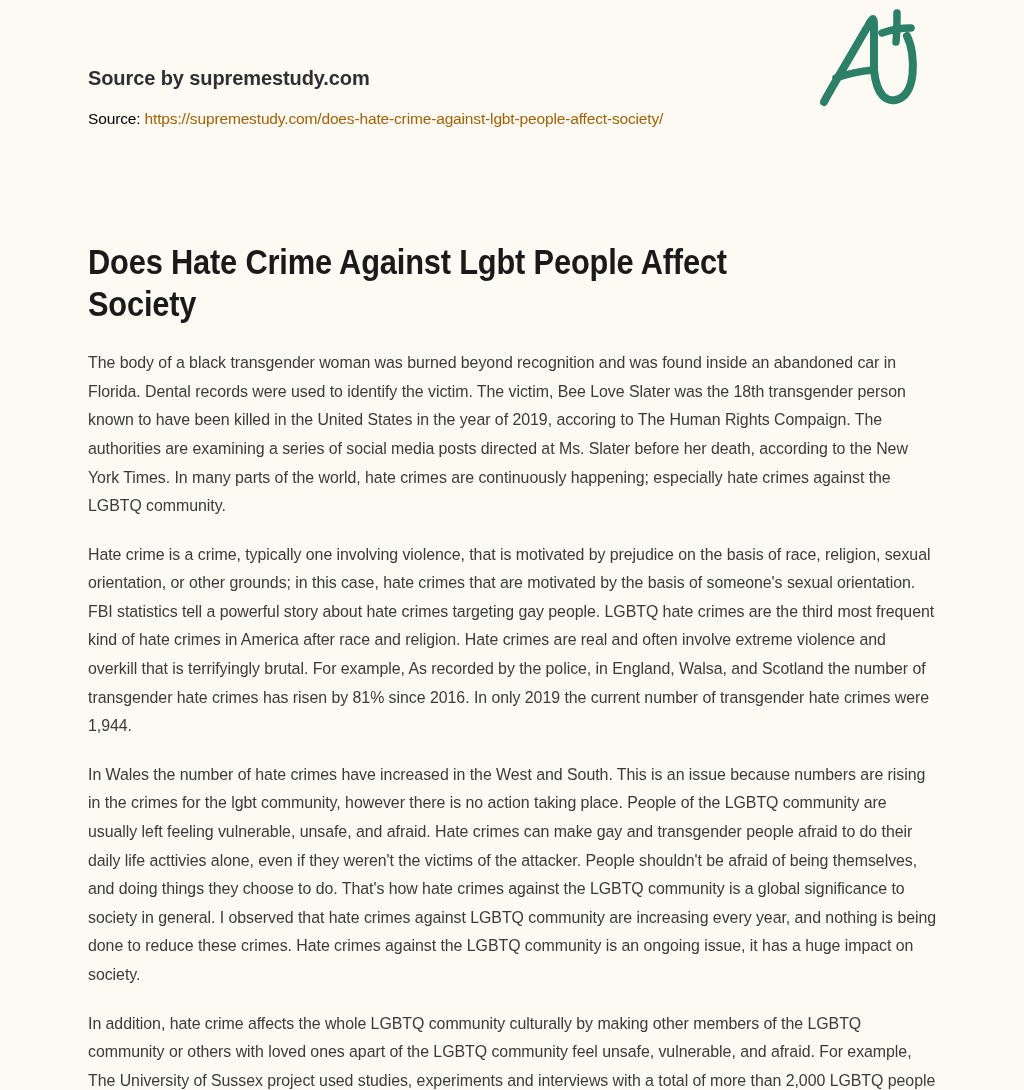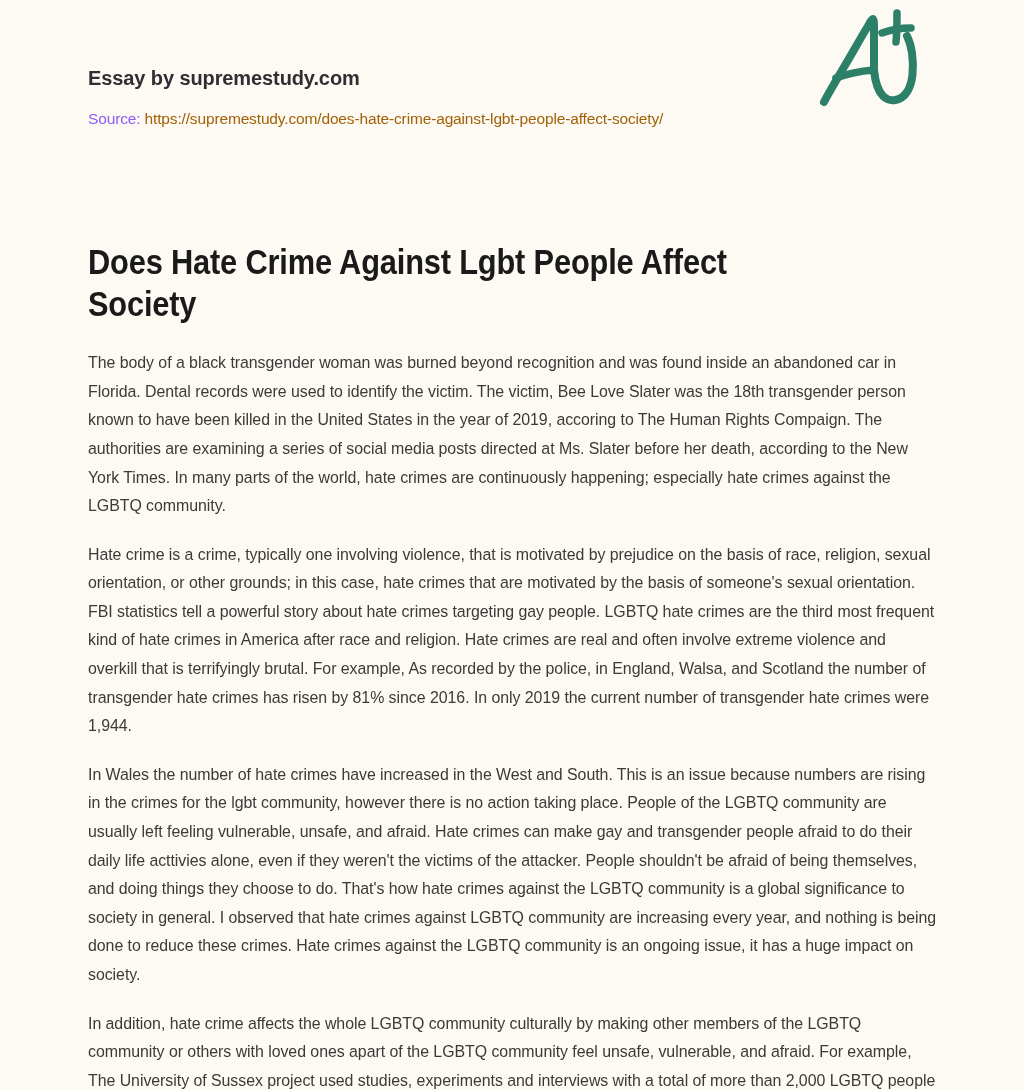--- a/index.html
+++ b/index.html
@@ -37,21 +37,21 @@
   }
   .source-line {
     margin-top: 19px;
     font-size: 15.5px;
     color: #8d8a86;
     line-height: 1.3;
     white-space: nowrap;
     letter-spacing: -0.15px;
   }
   .source-label {
-    color: #8b5cf6;
+    color: #000000;
   }
   .source-url {
     color: #a16207;
     text-decoration: none;
   }
 
   .logo {
     position: absolute;
     top: 4px;
     right: 4px;
@@ -98,21 +98,21 @@
     margin-bottom: 0;
   }
 </style>
 </head>
 <body>
 
 <div class="page">
 
   <div class="header">
 
-    <p class="byline">Essay by supremestudy.com</p>
+    <p class="byline">Source by supremestudy.com</p>
 
     <div class="source-line">
       <span class="source-label">Source:</span>
       <a class="source-url" href="#">https://supremestudy.com/does-hate-crime-against-lgbt-people-affect-society/</a>
     </div>
 
     <div class="logo">
       <svg viewBox="0 0 118 112" xmlns="http://www.w3.org/2000/svg">
         <g fill="none" stroke="#2d8068" stroke-linecap="round" stroke-linejoin="round">
 

